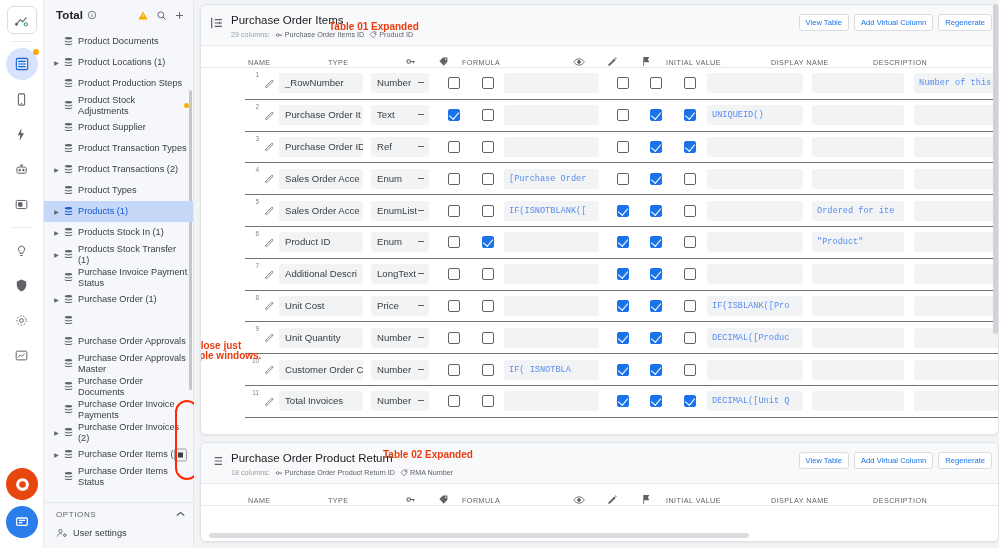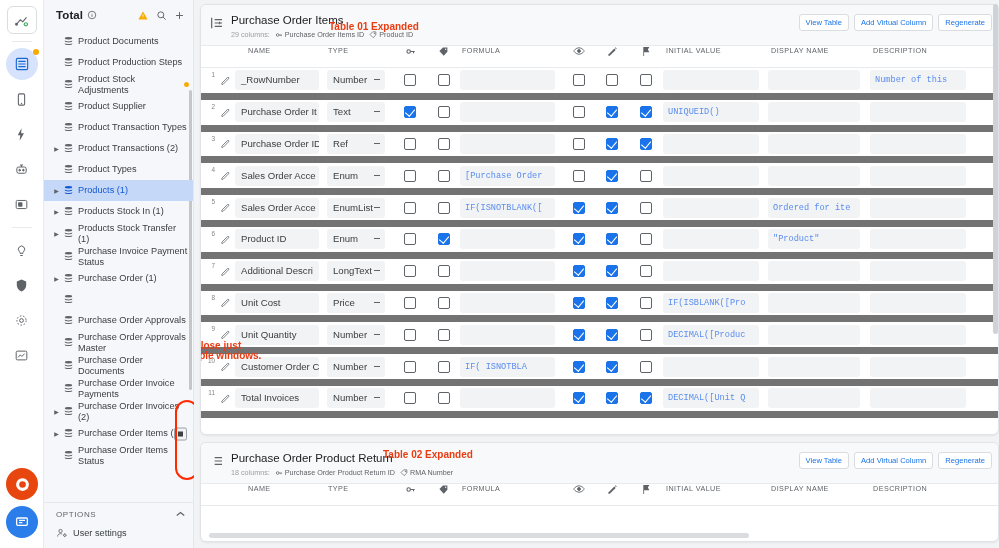--- a/index.html
+++ b/index.html
@@ -148,32 +148,33 @@
     background: #fff; border: 1px solid #dadce0; border-radius: 3px;
     padding: 3px 6px; white-space: nowrap;
   }
   .annot {
     color: #ea3c12; font-weight: bold; font-size: 10px;
     position: absolute; white-space: nowrap;
   }
 
   
   .thead {
-    display: flex; align-items: flex-start;
+    display: flex; align-items: flex-end;
     height: 22px;
     border-bottom: 1px solid #e8eaed;
     font-size: 7.2px; letter-spacing: .45px; color: #5f6368;
     background: #fff;
   }
   .trow {
     display: flex; align-items: center;
     height: 31.8px;
-    border-bottom: 7px solid #737373;
+    border-bottom: 1px solid #737373;
     background: #fff;
     position: relative;
+    margin-left: 44px;
   }
   .c-num   { flex: 0 0 14px; font-size: 6.4px; color:#80868b; align-self: flex-start; padding-top: 3px; text-align:right; }
   .c-pen   { flex: 0 0 20px; display:flex; align-items:center; justify-content:center; color:#5f6368; }
   .c-name  { flex: 0 0 92px; }
   .c-type  { flex: 0 0 66px; }
   .c-key   { flex: 0 0 34px; display:flex; justify-content:center; }
   .c-lbl   { flex: 0 0 33px; display:flex; justify-content:center; }
   .c-form  { flex: 0 0 102px; }
   .c-eye   { flex: 0 0 33px; display:flex; justify-content:center; }
   .c-edit  { flex: 0 0 34px; display:flex; justify-content:center; }
@@ -387,20 +388,31 @@
     <div class="sb-item">
           <span class="sb-arrow"></span>
           <span class="sb-dbicon">
             <svg width="11" height="11" viewBox="0 0 24 24" fill="#5f6368">
               <ellipse cx="12" cy="5" rx="8" ry="2.6"></ellipse>
               <path d="M4 9.2c0 1.5 3.6 2.6 8 2.6s8-1.1 8-2.6v2.2c0 1.5-3.6 2.6-8 2.6s-8-1.1-8-2.6z"></path>
               <path d="M4 15c0 1.5 3.6 2.6 8 2.6s8-1.1 8-2.6v2.3c0 1.5-3.6 2.6-8 2.6s-8-1.1-8-2.6z"></path>
             </svg>
           </span>
           <span class="sb-label">Product Documents</span>
+        </div>
+        <div class="sb-item">
+          <span class="sb-arrow">▶</span>
+          <span class="sb-dbicon">
+            <svg width="11" height="11" viewBox="0 0 24 24" fill="#5f6368">
+              <ellipse cx="12" cy="5" rx="8" ry="2.6"></ellipse>
+              <path d="M4 9.2c0 1.5 3.6 2.6 8 2.6s8-1.1 8-2.6v2.2c0 1.5-3.6 2.6-8 2.6s-8-1.1-8-2.6z"></path>
+              <path d="M4 15c0 1.5 3.6 2.6 8 2.6s8-1.1 8-2.6v2.3c0 1.5-3.6 2.6-8 2.6s-8-1.1-8-2.6z"></path>
+            </svg>
+          </span>
+          <span class="sb-label">Product Locations (1)</span>
         </div>
         <div class="sb-item">
           <span class="sb-arrow"></span>
           <span class="sb-dbicon">
             <svg width="11" height="11" viewBox="0 0 24 24" fill="#5f6368">
               <ellipse cx="12" cy="5" rx="8" ry="2.6"></ellipse>
               <path d="M4 9.2c0 1.5 3.6 2.6 8 2.6s8-1.1 8-2.6v2.2c0 1.5-3.6 2.6-8 2.6s-8-1.1-8-2.6z"></path>
               <path d="M4 15c0 1.5 3.6 2.6 8 2.6s8-1.1 8-2.6v2.3c0 1.5-3.6 2.6-8 2.6s-8-1.1-8-2.6z"></path>
             </svg>
           </span>

